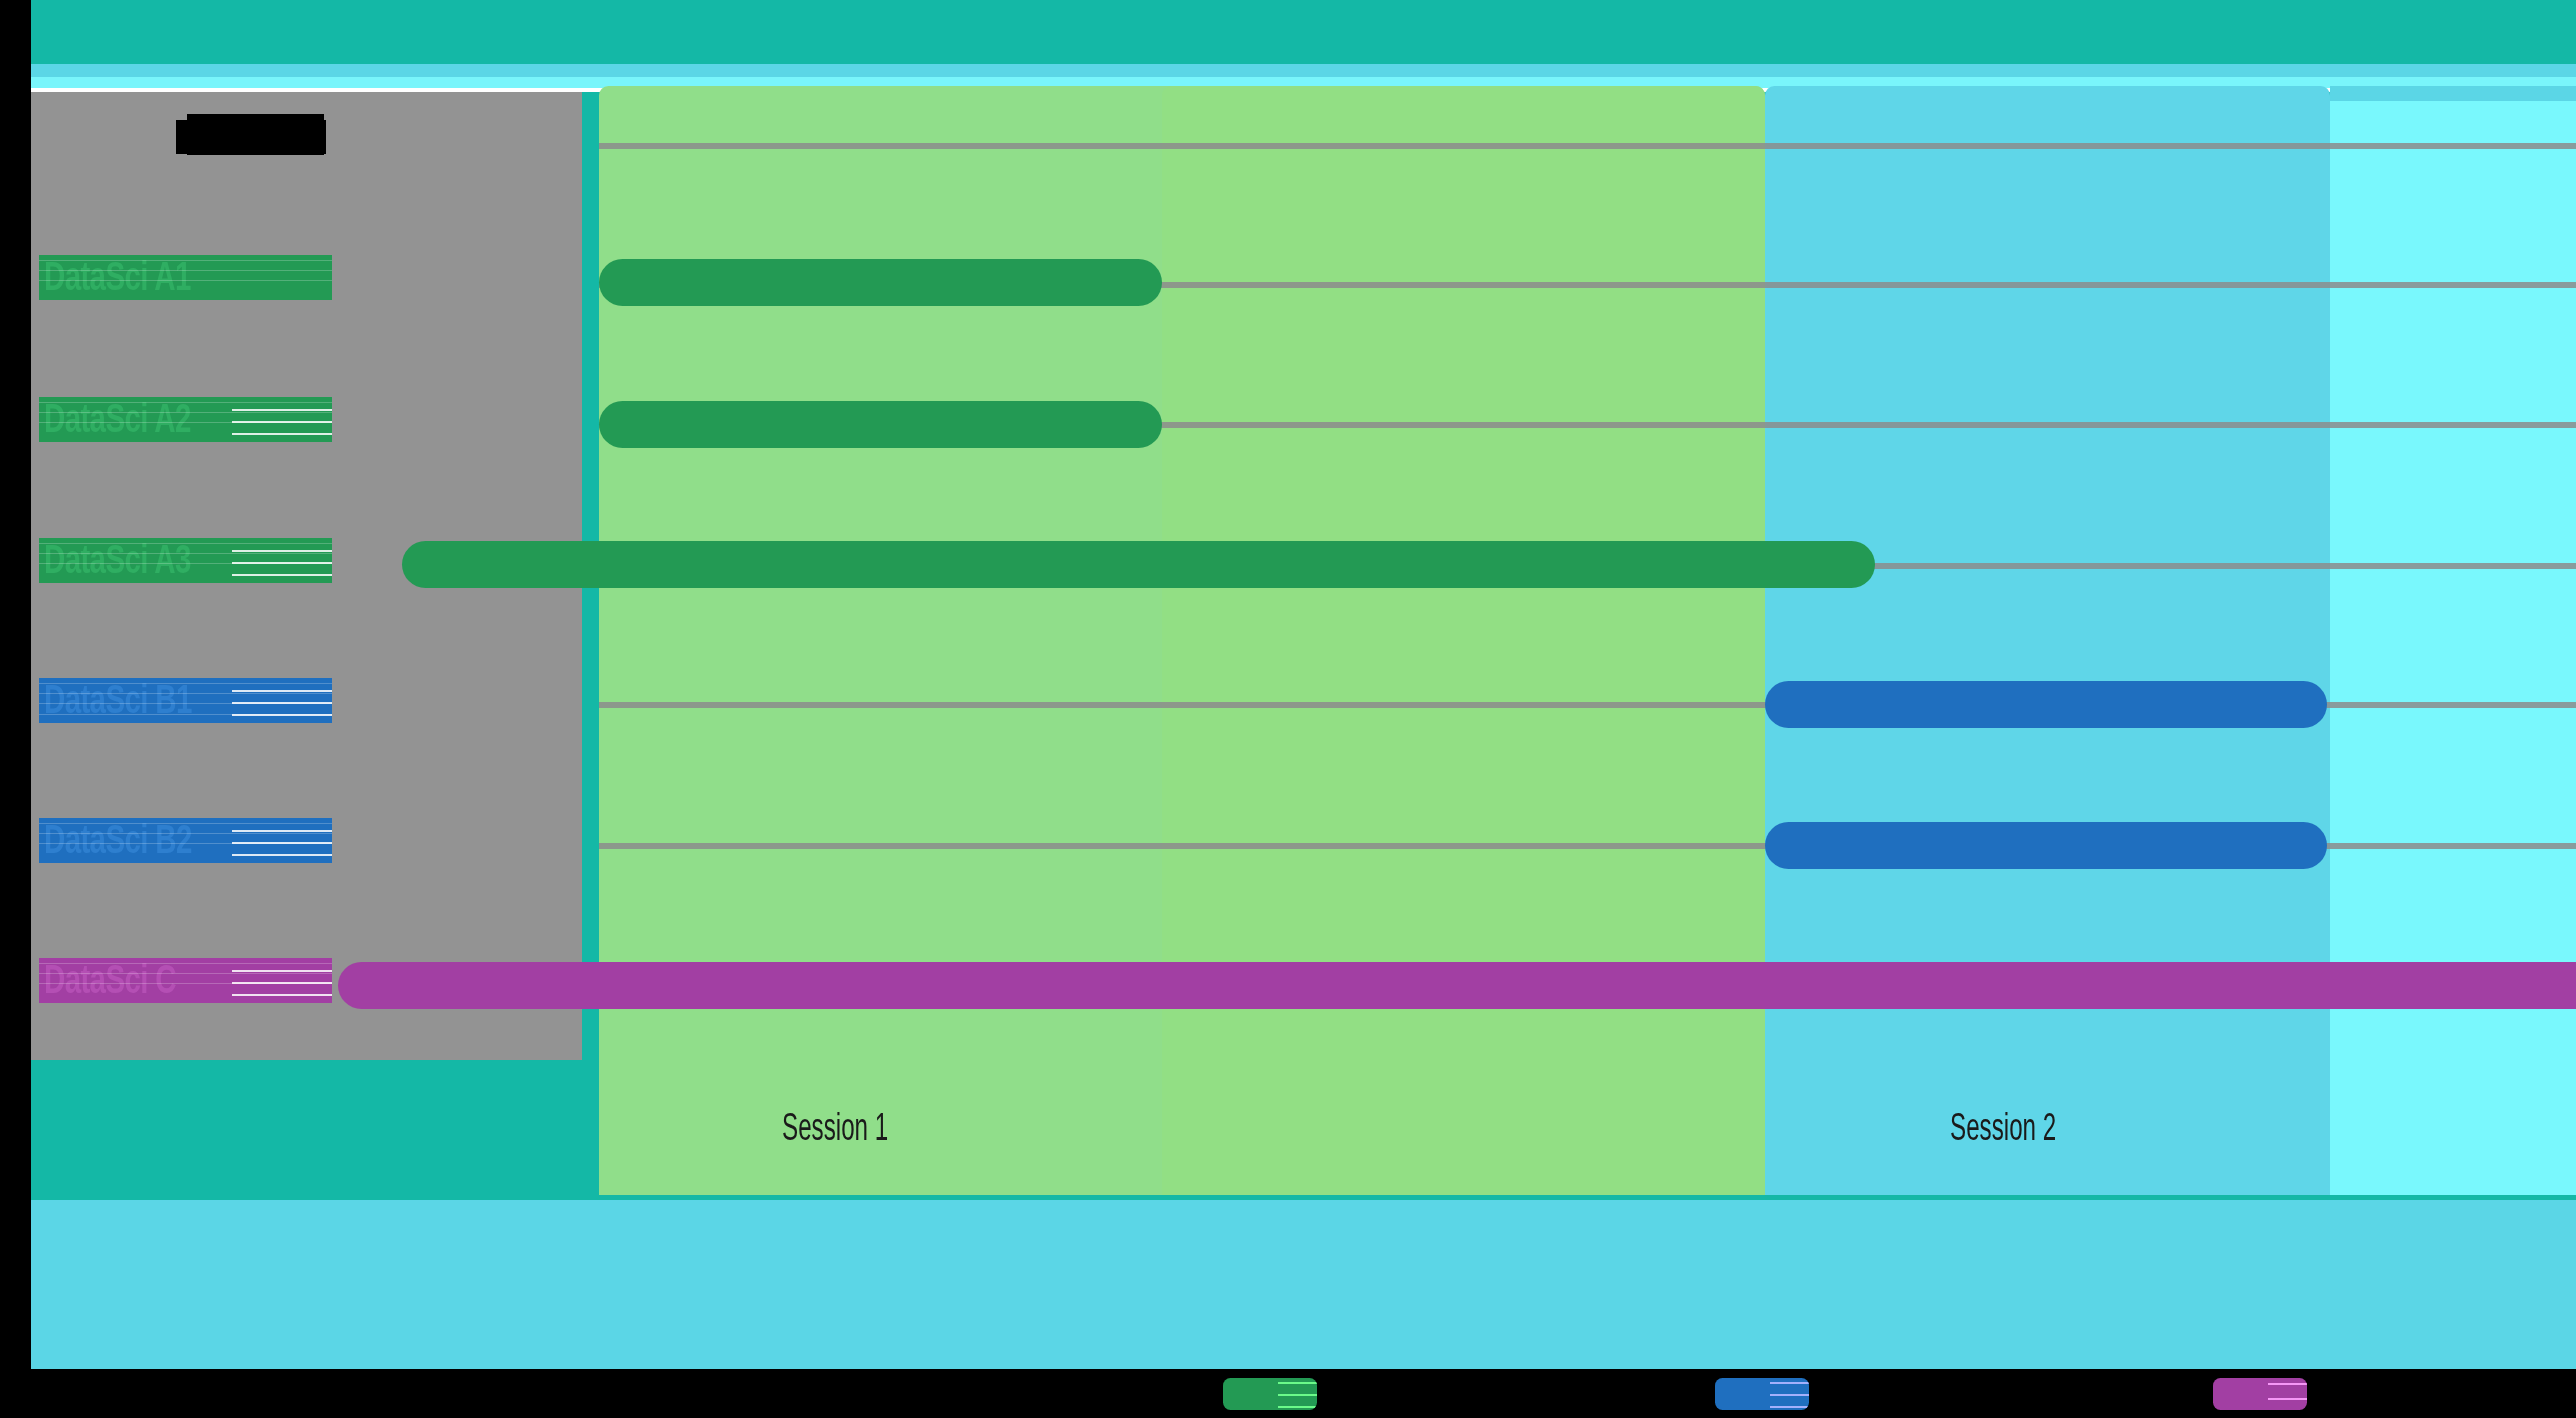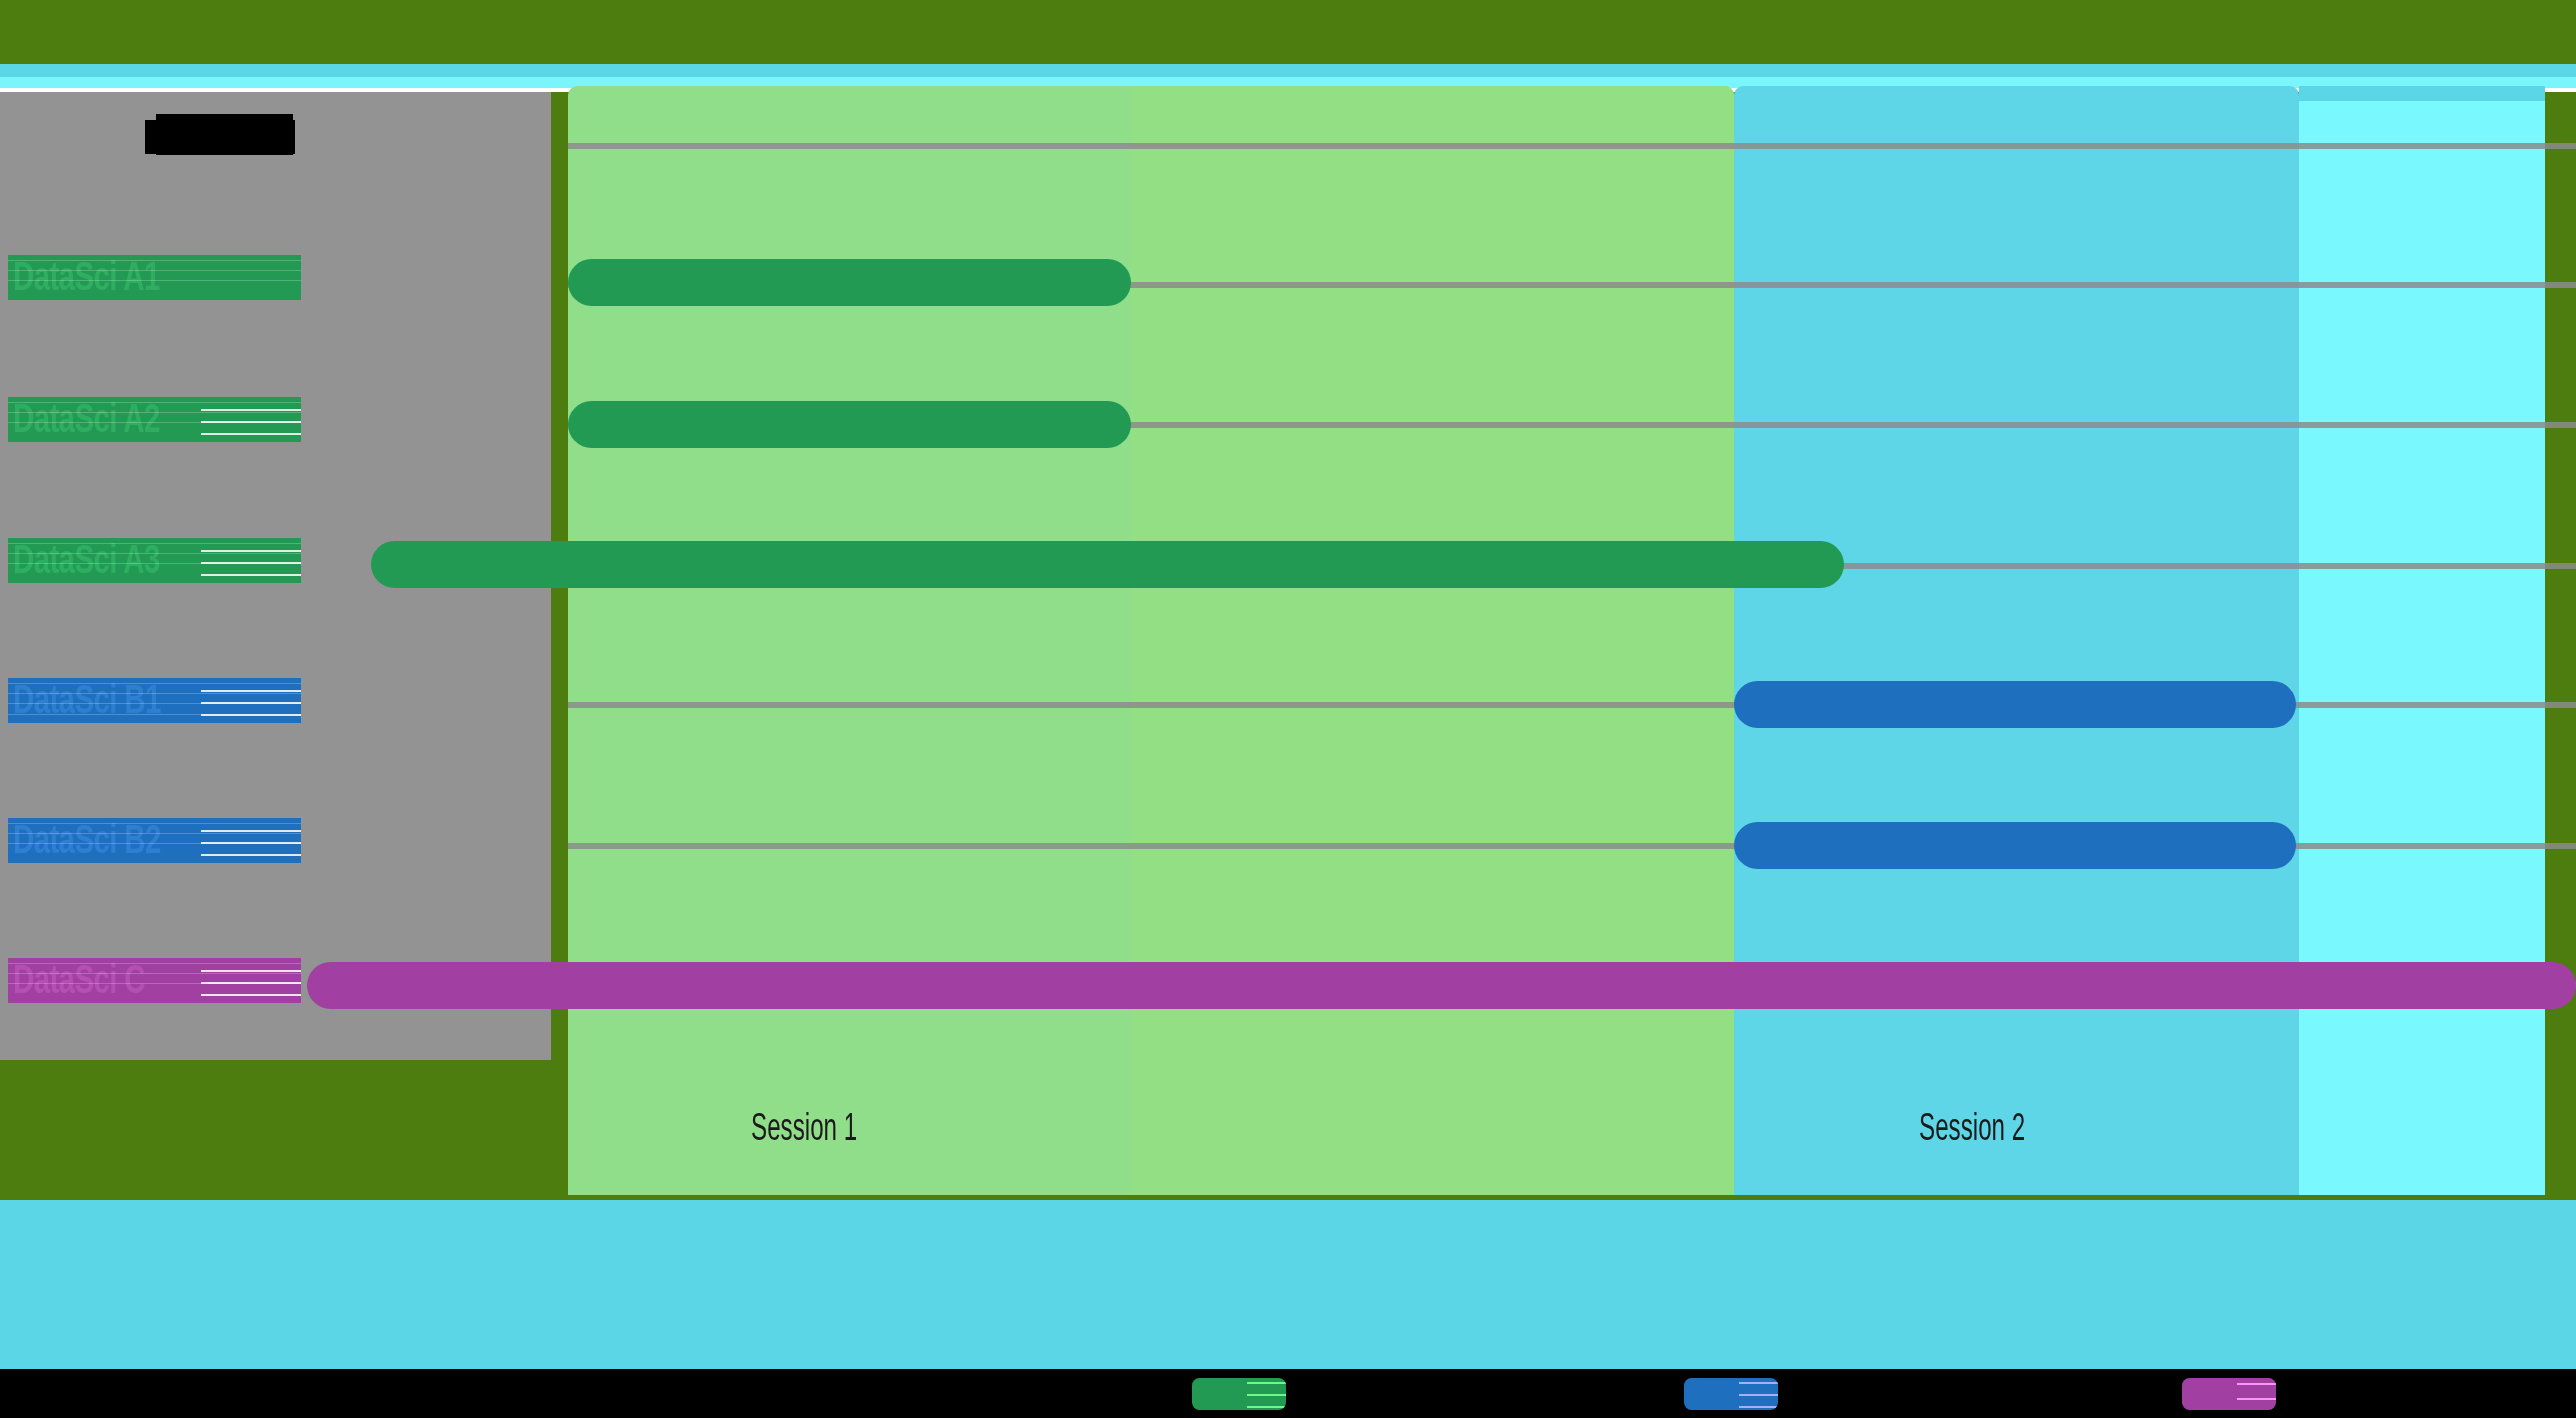--- a/index.html
+++ b/index.html
@@ -1,20 +1,20 @@
 <!DOCTYPE html>
 <html style="font-size:15px"><head>
 <meta charset="utf-8">
 <style>
   html,body{margin:0;padding:0;background:#000;}
   body{width:2576px;height:1419px;position:relative;overflow:hidden;
        font-family:"Liberation Sans","DejaVu Sans",sans-serif;}
 
   
-  #canvas{position:absolute;inset:0;background:#4d7c0f;}
+  #canvas{position:absolute;inset:0;background:#14b8a6;margin-left:31px;}
 
   
   .top-strip-a{position:absolute;left:0;top:64px;width:2576px;height:13px;background:#5BD6E6;}
   .top-strip-b{position:absolute;left:0;top:77px;width:2576px;height:11.3px;background:#79F5FB;}
   .top-strip-c{position:absolute;left:0;top:88px;width:2576px;height:3.8px;background:#ffffff;}
 
   
   .plot-bg{position:absolute;left:0;top:92px;width:551px;height:968px;background:#939393;}
   .plot-bg2{position:absolute;left:0;top:92px;width:307px;height:968px;background:#939393;}
 

